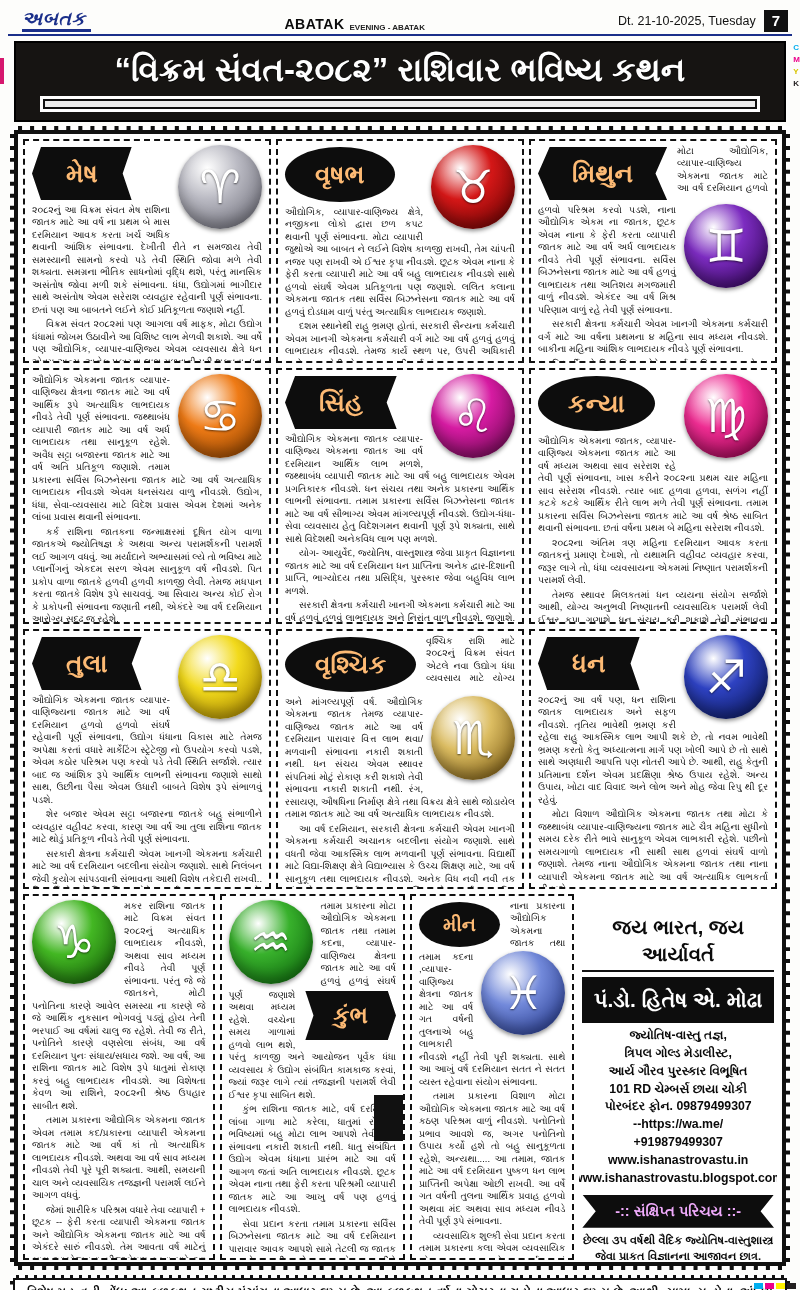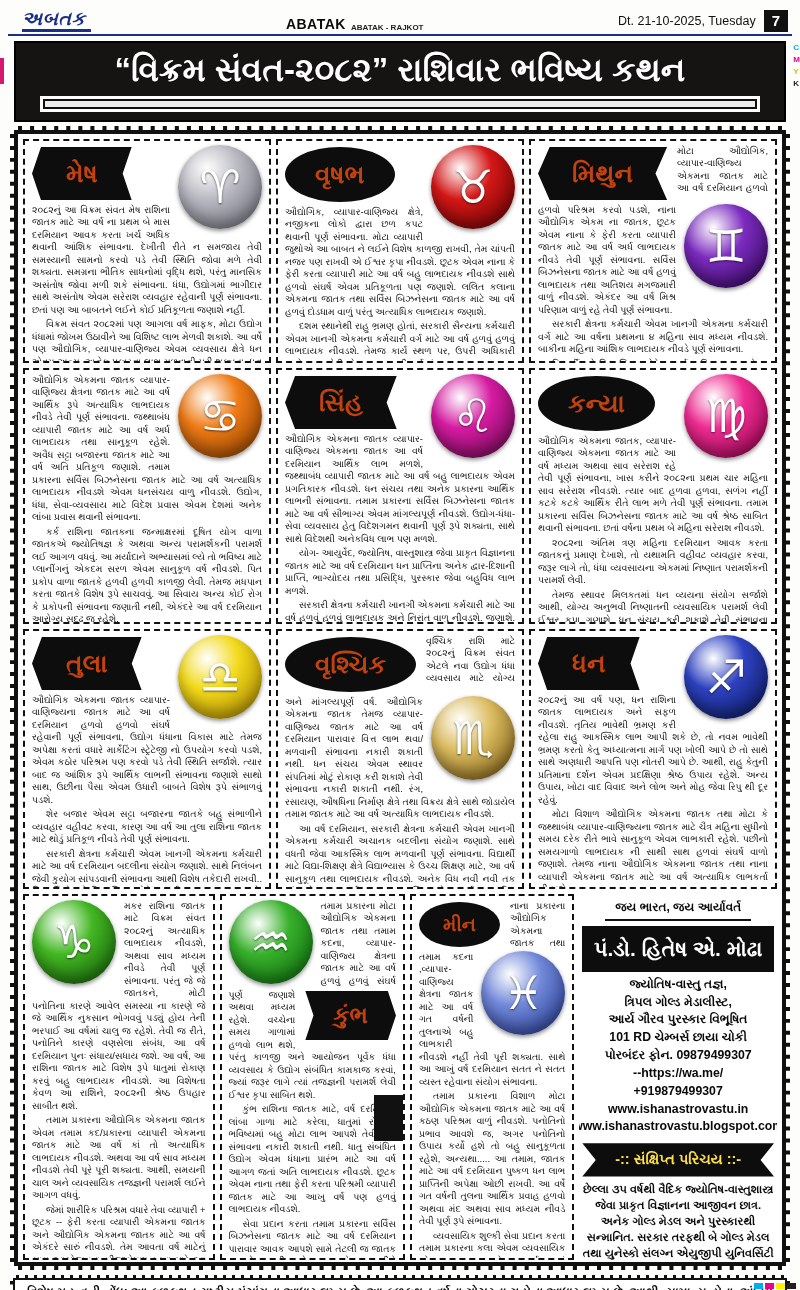--- a/index.html
+++ b/index.html
@@ -26,42 +26,42 @@
   .stamp{position:relative;border:8px solid #111;background:#fff;}
   .stamp::after{content:"";position:absolute;inset:-8px;border:4px dashed #fff;pointer-events:none;}
   .content{margin:0 2px;padding:5px 5px 2px;}
   .row{display:flex;gap:5px;margin-bottom:5px;}
   .row:last-child{margin-bottom:0;}
   
   .sign{position:relative;flex:1;border:2.5px dashed #111;padding:4px 7px;overflow:hidden;
         font-size:9.4px;line-height:1.33;text-align:justify;background:#fff;box-sizing:border-box;}
   .r1{height:224px;} .r2{height:256px;} .r3{height:260px;} .r4{height:366px;}
   .w-makar{flex:0 0 25.4%;} .w-kumbh{flex:0 0 24.6%;} .w-meen{flex:0 0 21.8%;} .w-ad{flex:1;}
-  .banner{float:left;background:#0d0d0d;color:#c2410c;font-weight:bold;font-size:25px;line-height:1;
+  .banner{float:left;background:#0d0d0d;color:#fdba74;font-weight:bold;font-size:25px;line-height:1;
           text-align:center;margin:2px 10px 4px 0;padding:13px 30px;}
   .ribbon{clip-path:polygon(9% 0,100% 0,91% 50%,100% 100%,9% 100%,0 50%);padding:14px 34px;}
   .oval{border-radius:50%;padding:15px 30px;font-family:Liberation Serif, serif;}
   .banner-right{float:right;margin:2px 0 4px 10px;
                 clip-path:polygon(0 0,91% 0,100% 50%,91% 100%,0 100%,9% 50%);padding:13px 28px;font-size:23px;}
   .orb{width:84px;height:84px;border-radius:50%;float:right;margin:0 0 5px 8px;
        display:flex;align-items:center;justify-content:center;
        background:radial-gradient(circle at 35% 28%, #ffffff 0%, var(--c1,#999) 38%, var(--c2,#444) 88%);
        box-shadow:0 2px 4px rgba(0,0,0,.45), inset 0 -8px 12px rgba(0,0,0,.25);}
   .orb-left{float:left;margin:0 8px 5px 0;}
   .orb span{color:#fff;font-size:46px;line-height:1;font-family:"DejaVu Sans",sans-serif;
             text-shadow:0 1px 2px rgba(0,0,0,.6);}
   .intro{margin:0 0 2px;}
   .para{margin:0 0 2px;text-indent:14px;}
   .wedge{position:absolute;right:-3px;top:55%;width:32px;height:46px;background:#111;}
   
   .ad{display:flex;flex-direction:column;align-items:center;text-align:center;padding:2px 3px;overflow:hidden;}
-  .ad-slogan{font-weight:bold;font-size:12px;border-bottom:2px solid #111;padding:2px 10px 3px;margin-top:2px;}
+  .ad-slogan{font-weight:bold;font-size:20px;border-bottom:2px solid #111;padding:2px 10px 3px;margin-top:16px;}
   .ad-name{background:#0d0d0d;color:#fff;font-weight:bold;font-size:21px;width:100%;padding:9px 2px;margin:5px 0 4px;box-sizing:border-box;}
   .ad-line{font-weight:bold;font-size:12.3px;line-height:1.45;}
-  .profile-banner{background:#0d0d0d;color:#fde047;font-weight:bold;font-size:14.5px;width:100%;
+  .profile-banner{background:#0d0d0d;color:#f0abfc;font-weight:bold;font-size:14.5px;width:100%;
                   padding:7px 0;margin:7px 0 4px;box-sizing:border-box;
                   clip-path:polygon(0 0,100% 0,93% 50%,100% 100%,0 100%,7% 50%);}
   .profile-text{font-weight:bold;font-size:11.3px;line-height:1.42;margin:0;}
   
   .footnote{position:relative;border:5px solid #111;margin:5px 2px 0;padding:4px 12px;
             font-weight:bold;font-size:12.3px;line-height:1.42;text-align:justify;background:#fff;}
   .footnote::after{content:"";position:absolute;inset:-5px;border:3px dashed #fff;pointer-events:none;}
   
   .regletters{position:absolute;right:0;top:42px;display:flex;flex-direction:column;font-size:8px;font-weight:bold;line-height:1.5;}
   .swatches{position:absolute;right:4px;bottom:1px;display:flex;gap:2px;}
@@ -72,21 +72,21 @@
 </style>
 </head>
 <body>
 
 <div class="page">
 
   <div class="hdr">
     <span class="logo">અબતક</span>
     <span class="masthead">
       <span class="big">ABATAK</span>
-      <span class="small">ABATAK - RAJKOT</span>
+      <span class="small">EVENING - ABATAK</span>
     </span>
     <span class="dateline">
       <span class="date">Dt. 21-10-2025, Tuesday</span>
       <span class="pagenum">7</span>
     </span>
   </div>
 
   <div class="headline-box">
     <div class="headline">“વિક્રમ સંવત-૨૦૮૨” રાશિવાર ભવિષ્ય કથન</div>
     <div class="headline-strip">

